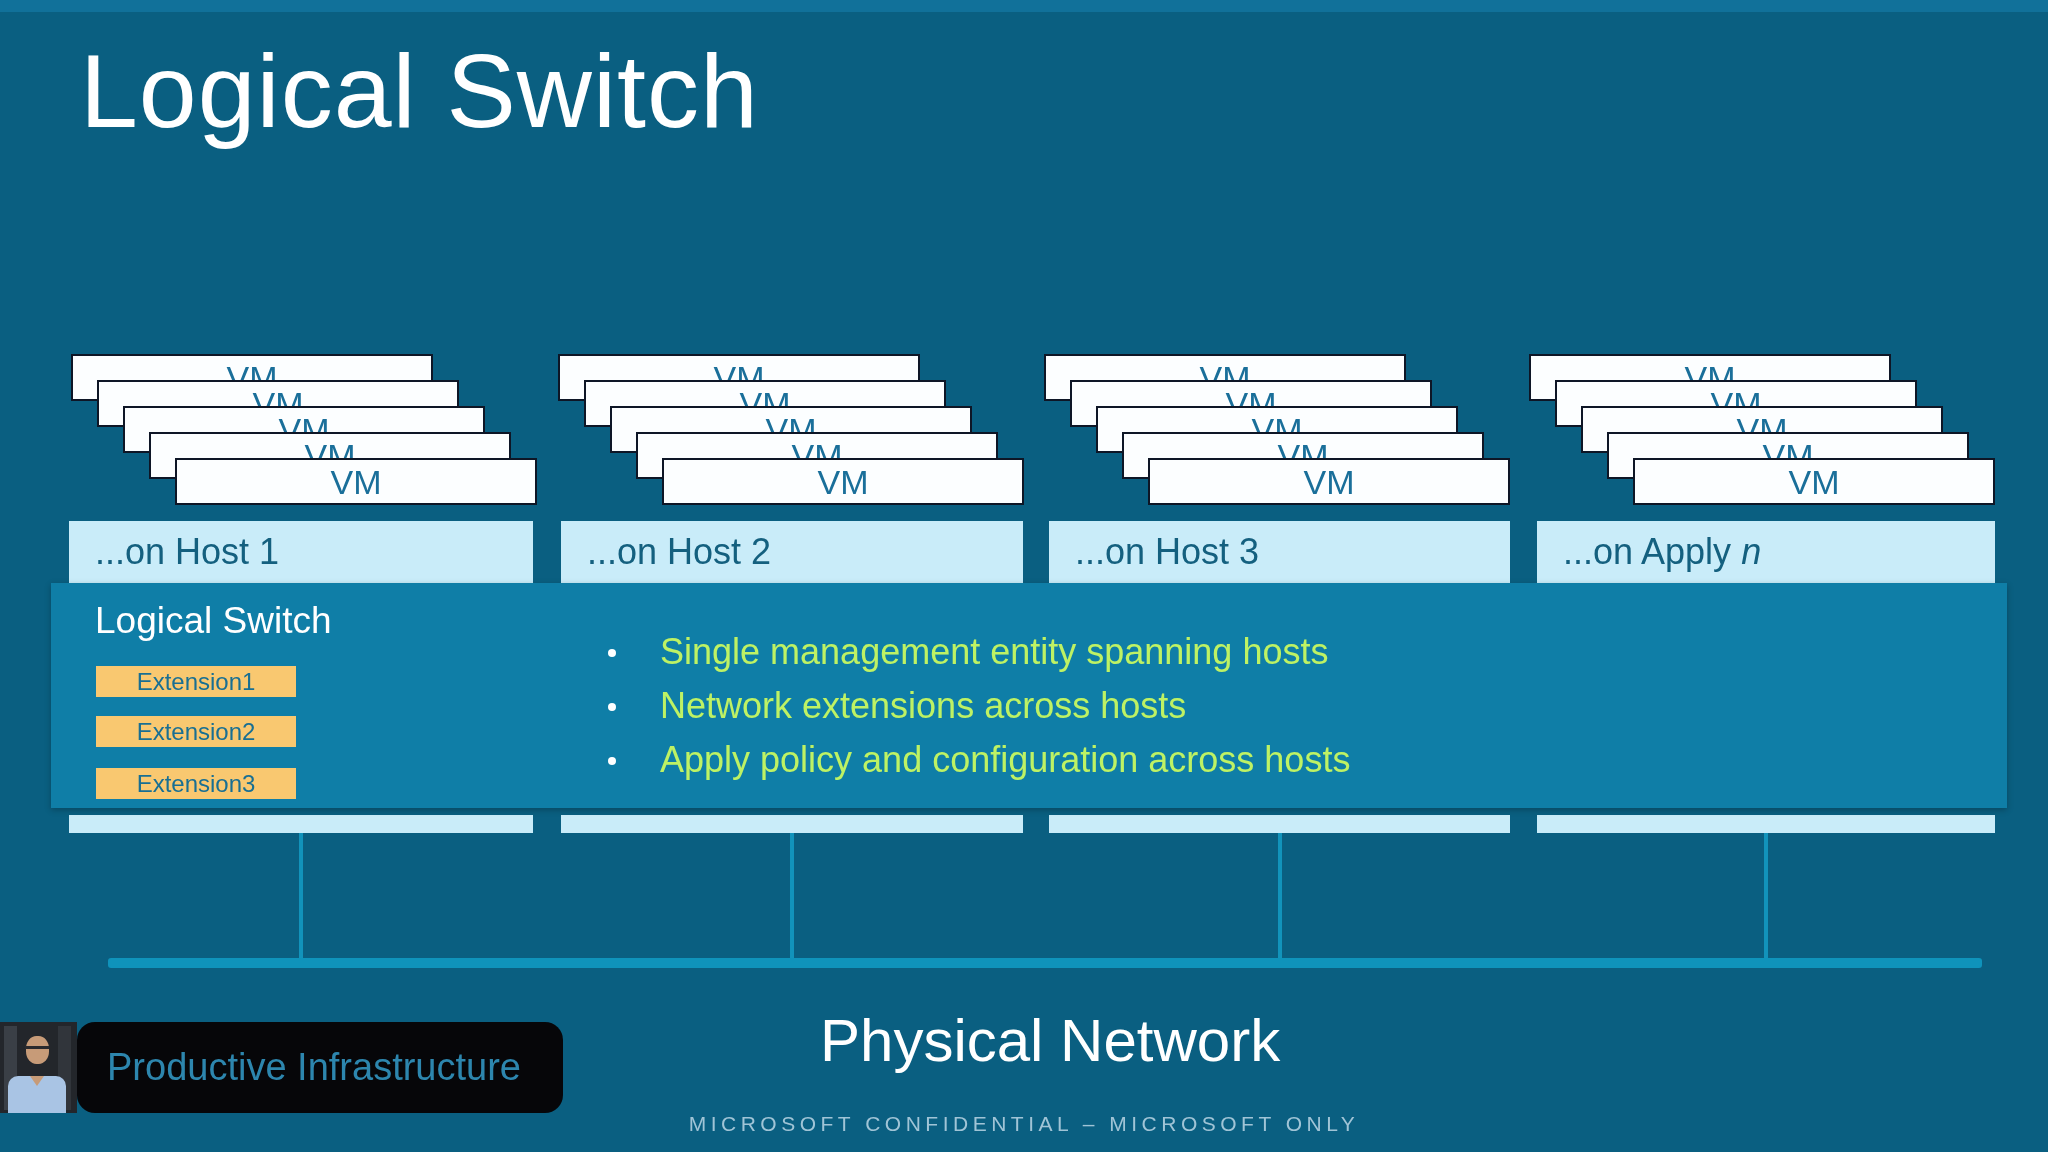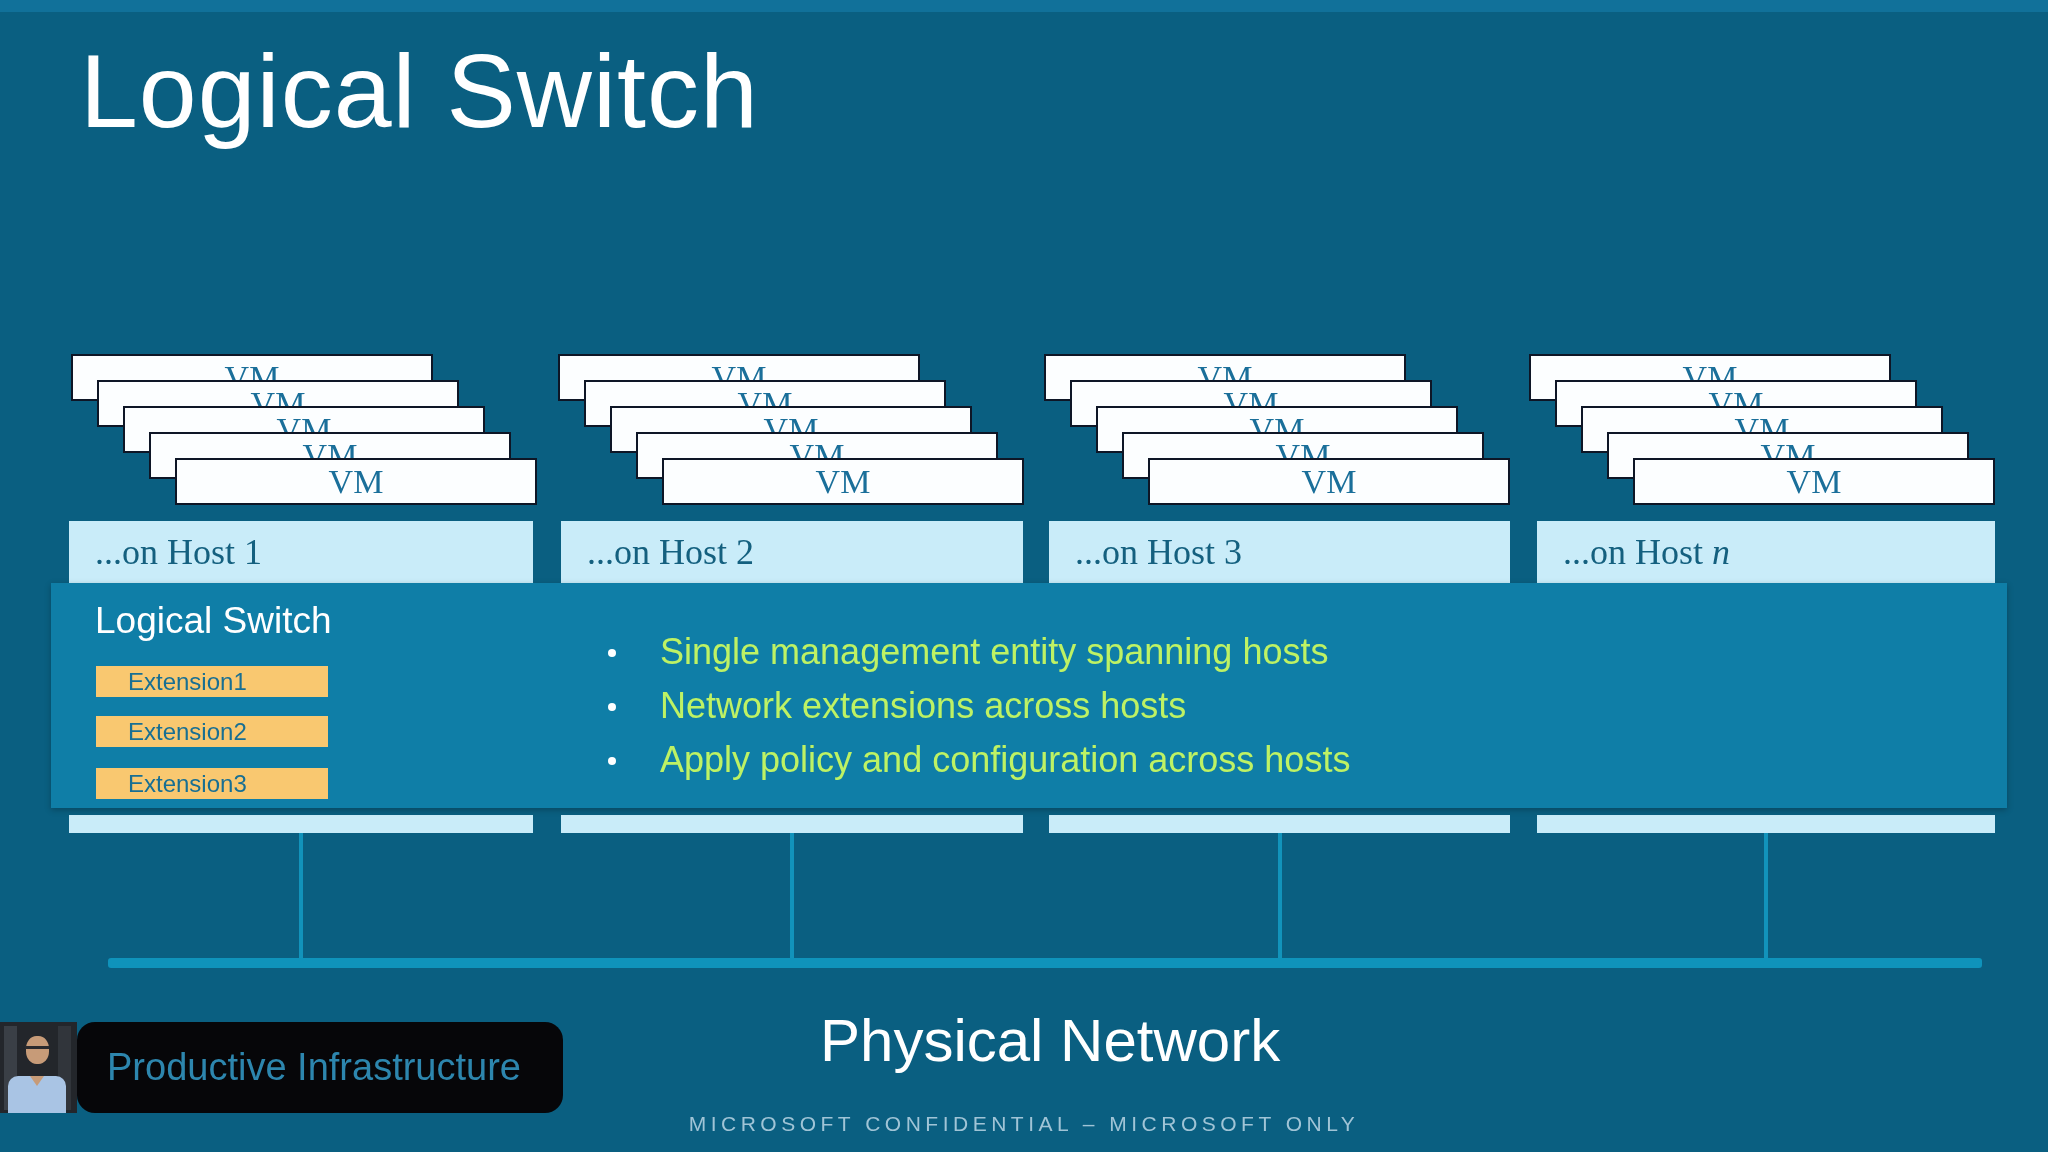--- a/index.html
+++ b/index.html
@@ -9,21 +9,21 @@
     font-family:"Liberation Sans","DejaVu Sans",sans-serif;
   }
   .top-band{position:absolute;left:0;top:0;width:100%;height:12px;background:#11719a;}
 
   .title{
     position:absolute;left:80px;top:34px;margin:0;
     font-size:104px;font-weight:200;color:#ffffff;letter-spacing:1px;line-height:1.1;
   }
 
   
-  .col{position:absolute;top:0;height:100%;font-family:Liberation Serif, serif;}
+  .col{position:absolute;top:0;height:100%;}
   .col1{left:69px;width:464px;}
   .col2{left:561px;width:462px;}
   .col3{left:1049px;width:461px;}
   .col4{left:1537px;width:458px;}
 
   .vmstack{position:absolute;top:354px;left:0;width:100%;height:160px;}
   .vmcard{
     position:absolute;width:362px;height:47px;box-sizing:border-box;
     background:#fcfeff;border:2px solid #0e1626;
     color:#1a6f9a;font-size:34px;line-height:34px;text-align:center;
@@ -51,21 +51,21 @@
   .hline{position:absolute;left:108px;top:958px;width:1874px;height:10px;background:#0f93bb;border-radius:3px;}
 
   
   .overlay{
     position:absolute;left:51px;top:583px;width:1956px;height:225px;
     background:#0f7ea7;box-shadow:0 2px 6px rgba(0,0,0,0.25);
   }
   .ls-label{position:absolute;left:44px;top:16px;color:#ffffff;font-size:37px;line-height:44px;}
   .ext{
     position:absolute;left:45px;width:200px;height:31px;background:#f9c870;
-    color:#186f93;font-size:24px;line-height:31px;text-align:left;padding-left:32px;
+    color:#186f93;font-size:24px;line-height:31px;text-align:center;
   }
   .ext1{top:83px;} .ext2{top:133px;} .ext3{top:185px;}
 
   .bullets{position:absolute;left:549px;top:42px;margin:0;padding:0;list-style:none;}
   .bullets li{position:relative;height:54px;display:flex;align-items:center;padding-left:60px;
     color:#bef264;font-size:36px;white-space:nowrap;}
   .bullet-dot{position:absolute;left:8px;top:24px;width:8px;height:8px;border-radius:50%;background:#ffffff;}
 
   .phys-label{position:absolute;left:820px;top:1008px;margin:0;color:#ffffff;font-size:60px;font-weight:300;line-height:1.1;}
 
@@ -145,21 +145,21 @@
 
   <div class="col col4">
     <div class="vmstack">
       <div class="vmcard">VM</div>
       <div class="vmcard">VM</div>
       <div class="vmcard">VM</div>
       <div class="vmcard">VM</div>
       <div class="vmcard">VM</div>
     </div>
     <div class="hostbar">
-      <div class="host-label"><span>...on Host </span><i>n</i></div>
+      <div class="host-label"><span>...on Apply </span><i>n</i></div>
     </div>
     <div class="strip"></div>
     <div class="vline"></div>
   </div>
 
   <div class="overlay">
     <div class="ls-label">Logical Switch</div>
     <div class="ext ext1">Extension1</div>
     <div class="ext ext2">Extension2</div>
     <div class="ext ext3">Extension3</div>

